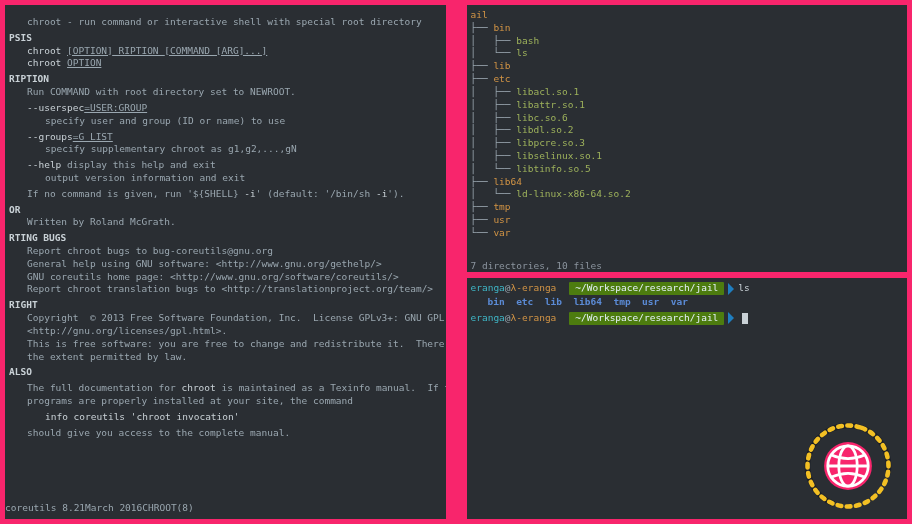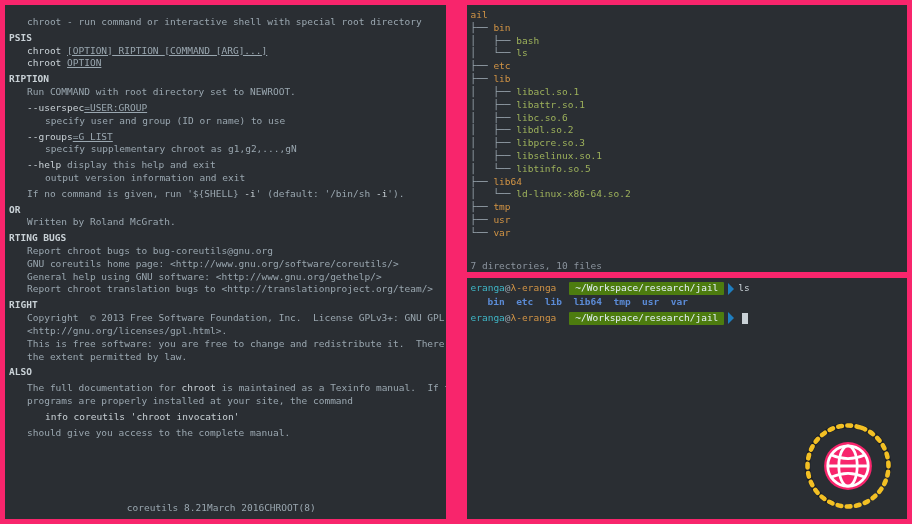--- a/index.html
+++ b/index.html
@@ -7,21 +7,21 @@
   .pane{background:#2a2e33;overflow:hidden;position:relative}
   .left{flex:1 1 50%}
   .rightcol{flex:1 1 50%;display:flex;flex-direction:column;gap:6px}
   .right-top{flex:0 0 52%}
   .right-bot{flex:1 1 48%}
   .pad{padding:8px 8px 6px 4px}
   .man-line{white-space:pre}
   .u{text-decoration:underline}
   .b{font-weight:normal;color:#c9d1d6}
   .hdr{color:#c9d1d6;font-weight:bold}
-  .footer{position:absolute;bottom:4px;left:0;right:8px;display:flex;justify-content:center;color:#9aa7b0}
+  .footer{position:absolute;bottom:4px;left:0;right:8px;display:flex;justify-content:flex-start;color:#9aa7b0}
 
   .tree{padding:4px 4px 0 4px}
   .tl{white-space:pre;color:#9aa7b0}
   .tl .d{color:#d29445}   
   .tl .f{color:#9db15b}   
   .summary{color:#8b949e;margin-top:20px}
 
   .prompt-line{display:flex;align-items:center;gap:4px;white-space:pre}
   .user{color:#3fb6c6}
   .host{color:#d29445}
@@ -75,22 +75,22 @@
       </div>
 
       <div class="man-block">
         <div class="hdr man-line">OR</div>
         <div class="ind1 man-line">Written by Roland McGrath.</div>
       </div>
 
       <div class="man-block">
         <div class="hdr man-line">RTING BUGS</div>
         <div class="ind1 man-line">Report chroot bugs to bug-coreutils@gnu.org</div>
+        <div class="ind1 man-line">General help using GNU software: &lt;http://www.gnu.org/gethelp/&gt;</div>
         <div class="ind1 man-line">GNU coreutils home page: &lt;http://www.gnu.org/software/coreutils/&gt;</div>
-        <div class="ind1 man-line">General help using GNU software: &lt;http://www.gnu.org/gethelp/&gt;</div>
         <div class="ind1 man-line">Report chroot translation bugs to &lt;http://translationproject.org/team/&gt;</div>
       </div>
 
       <div class="man-block">
         <div class="hdr man-line">RIGHT</div>
         <div class="ind1 man-line">Copyright  © 2013 Free Software Foundation, Inc.  License GPLv3+: GNU GPL version 3 or later</div>
         <div class="ind1 man-line">&lt;http://gnu.org/licenses/gpl.html&gt;.</div>
         <div class="ind1 man-line">This is free software: you are free to change and redistribute it.  There is NO WARRANTY, to</div>
         <div class="ind1 man-line">the extent permitted by law.</div>
       </div>
@@ -111,22 +111,22 @@
   </div>
 
   <div class="rightcol">
 
     <div class="pane right-top">
       <div class="tree" id="tree-container">
           <div class="tl"><span class="d">ail</span></div>
           <div class="tl">├── <span class="d">bin</span></div>
           <div class="tl">│   ├── <span class="f">bash</span></div>
           <div class="tl">│   └── <span class="f">ls</span></div>
+          <div class="tl">├── <span class="d">lib</span></div>
           <div class="tl">├── <span class="d">etc</span></div>
-          <div class="tl">├── <span class="d">lib</span></div>
           <div class="tl">│   ├── <span class="f">libacl.so.1</span></div>
           <div class="tl">│   ├── <span class="f">libattr.so.1</span></div>
           <div class="tl">│   ├── <span class="f">libc.so.6</span></div>
           <div class="tl">│   ├── <span class="f">libdl.so.2</span></div>
           <div class="tl">│   ├── <span class="f">libpcre.so.3</span></div>
           <div class="tl">│   ├── <span class="f">libselinux.so.1</span></div>
           <div class="tl">│   └── <span class="f">libtinfo.so.5</span></div>
           <div class="tl">├── <span class="d">lib64</span></div>
           <div class="tl">│   └── <span class="f">ld-linux-x86-64.so.2</span></div>
           <div class="tl">├── <span class="d">tmp</span></div>

